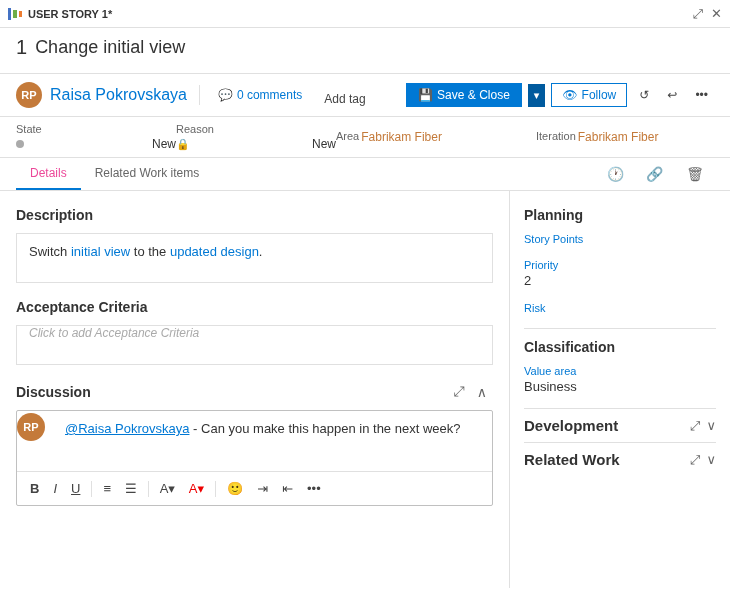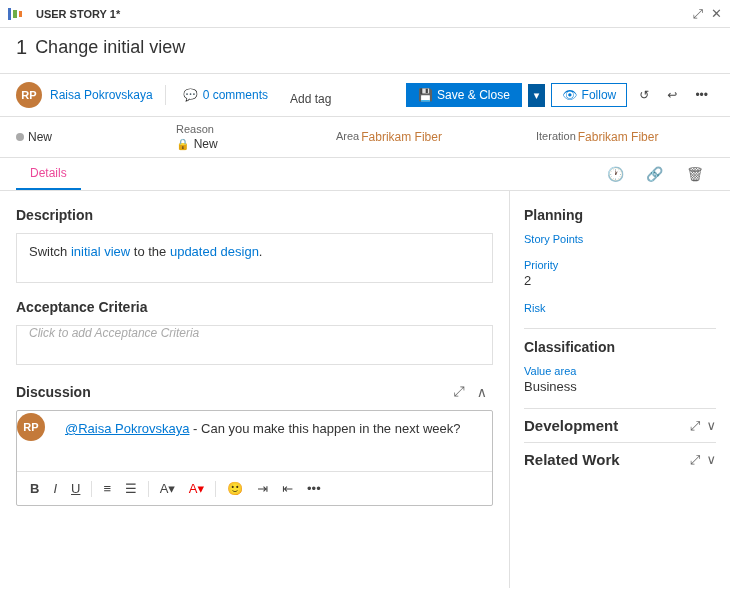--- a/index.html
+++ b/index.html
@@ -5,21 +5,21 @@
     * { box-sizing: border-box; margin: 0; padding: 0; }
     body { font-family: 'Segoe UI', Arial, sans-serif; font-size: 13px; background: #fff; width: 730px; height: 600px; overflow: hidden; }
 
     
     .title-bar {
       background: #fff;
       border-bottom: 1px solid #e0e0e0;
       padding: 4px 8px;
       display: flex;
       align-items: center;
-      gap: 14px;
+      gap: 6px;
       height: 28px;
     }
     .title-bar-icon { width: 14px; height: 14px; display: flex; gap: 2px; align-items: center; }
     .title-bar-icon span { display: block; width: 4px; height: 12px; }
     .title-bar-title { font-size: 11px; color: #333; font-weight: 600; flex: 1; }
     .title-bar-actions { display: flex; gap: 8px; }
     .title-bar-btn { background: none; border: none; cursor: pointer; color: #666; font-size: 13px; }
 
     
     .work-item-header {
@@ -43,21 +43,21 @@
       padding: 6px 16px;
       border-bottom: 1px solid #e0e0e0;
     }
     .avatar-sm {
       width: 26px; height: 26px; border-radius: 50%;
       background: #c47a3a;
       display: flex; align-items: center; justify-content: center;
       color: #fff; font-size: 11px; font-weight: 600;
       overflow: hidden;
     }
-    .user-name { font-size: 12px; color: #0078d4; cursor: pointer; }
+    .user-name { font-size: 16px; color: #0078d4; cursor: pointer; }
     .divider-v { width: 1px; height: 20px; background: #e0e0e0; margin: 0 4px; }
     .btn-icon { background: none; border: none; cursor: pointer; padding: 4px 6px; color: #444; font-size: 12px; display: flex; align-items: center; gap: 4px; }
     .btn-comment { color: #0078d4; }
     .btn-tag { background: none; border: none; cursor: pointer; color: #444; font-size: 12px; padding: 4px 8px; margin-top: 8px; }
     .btn-save {
       background: #0078d4; color: #fff; border: none; cursor: pointer;
       padding: 5px 12px; font-size: 12px; display: flex; align-items: center; gap: 4px;
     }
     .btn-save-dropdown {
       background: #005a9e; color: #fff; border: none; cursor: pointer;
@@ -72,21 +72,21 @@
     
     .fields-row {
       display: flex;
       gap: 0;
       padding: 6px 16px;
       border-bottom: 1px solid #e0e0e0;
       align-items: center;
     }
     .field-group { display: flex; flex-direction: column; gap: 2px; min-width: 160px; }
     .field-label { font-size: 11px; color: #666; }
-    .field-value { font-size: 12px; color: #333; display: flex; align-items: center; gap: 4px; }
+    .field-value { font-size: 12px; color: #333; display: flex; align-items: center; gap: 4px; justify-content: space-between; }
     .field-value .state-dot { width: 8px; height: 8px; border-radius: 50%; background: #aaa; }
     .field-value .lock-icon { color: #aaa; font-size: 11px; }
     .field-area { display: flex; gap: 2px; min-width: 200px; }
     .field-area-label { font-size: 11px; color: #666; }
     .field-area-value { font-size: 12px; color: #c47a3a; }
 
     
     .tabs-row {
       display: flex;
       align-items: center;
@@ -250,20 +250,21 @@
       <span>Follow</span>
     </button>
     <button class="btn-icon">↺</button>
     <button class="btn-icon">↩</button>
     <button class="btn-icon">•••</button>
   </div>
 </div>
 
 <div class="fields-row">
   <div class="field-group">
+    <span class="field-label">State</span>
     <div class="field-value">
       <span class="state-dot"></span>
       <span>New</span>
     </div>
   </div>
   <div class="field-group">
     <span class="field-label">Reason</span>
     <div class="field-value">
       <span class="lock-icon">🔒</span>
       <span>New</span>
@@ -274,20 +275,21 @@
     <span class="field-area-value">Fabrikam Fiber</span>
   </div>
   <div class="field-area">
     <span class="field-area-label">Iteration</span>
     <span class="field-area-value">Fabrikam Fiber</span>
   </div>
 </div>
 
 <div class="tabs-row">
   <div class="tab active">Details</div>
+  <div class="tab">Related Work items</div>
   <div class="tabs-icons">
     <span class="tab-icon-btn">🕐</span>
     <span class="tab-icon-btn">🔗</span>
     <span class="tab-icon-btn">🗑</span>
   </div>
 </div>
 
 <div class="main-content">
 
   <div class="left-panel">

